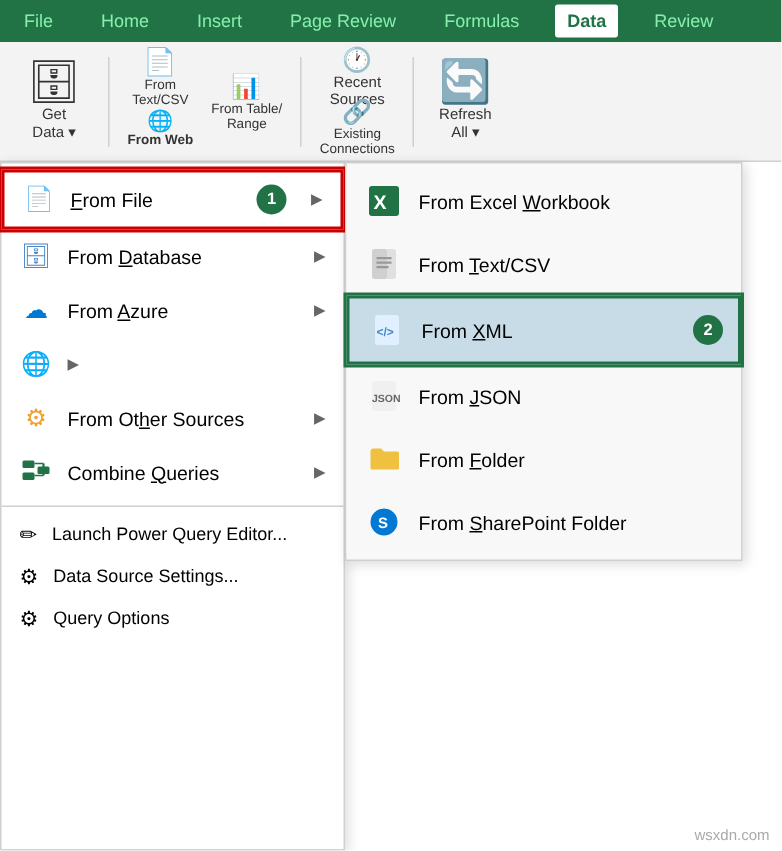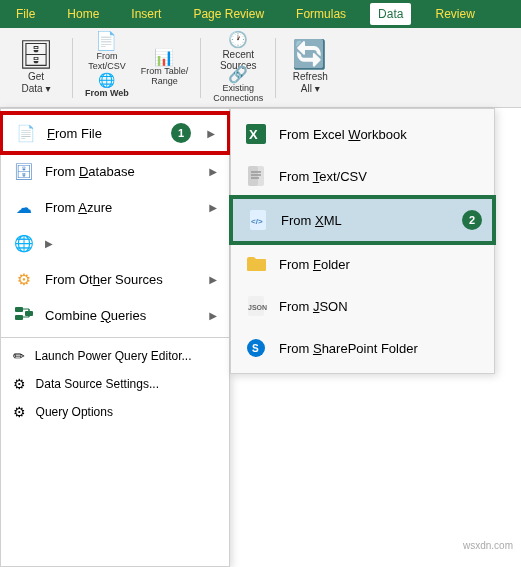--- a/index.html
+++ b/index.html
@@ -15,30 +15,30 @@
     
     .ribbon {
       background: #217346;
       height: 28px;
       display: flex;
       align-items: center;
       padding: 0 8px;
       gap: 16px;
     }
     .ribbon-tab {
-      color: #fde047;
+      color: #86efac;
       font-size: 12px;
       padding: 4px 8px;
       cursor: pointer;
       border-radius: 2px;
     }
     .ribbon-tab.active {
       background: #fff;
       color: #217346;
-      font-weight: 400;
+      font-weight: 700;
     }
 
     
     .toolbar {
       background: #f3f3f3;
       border-bottom: 1px solid #d0d0d0;
       height: 80px;
       display: flex;
       align-items: center;
       padding: 0 8px;
@@ -198,21 +198,21 @@
 
     
     .icon-file { color: #d0d0d0; }
     .icon-db { color: #4a86c8; }
 
     .underline { text-decoration: underline; }
 
     
     .watermark {
       position: absolute;
-      bottom: 16px;
+      bottom: 4px;
       right: 8px;
       font-size: 10px;
       color: #aaa;
       z-index: 100;
     }
   </style>
 </head>
 <body>
 
 <div class="ribbon">
@@ -362,39 +362,39 @@
         <svg width="22" height="22" viewBox="0 0 22 22">
             <rect x="3" y="1" width="16" height="20" fill="#e0f0ff" rx="2"></rect>
             <text x="4" y="15" font-size="8" fill="#4a86c8" font-weight="bold">&lt;/&gt;</text>
           </svg>
       </span>
       <span class="sub-label">From <span class="underline">X</span>ML</span>
       <span style="position:absolute;right:10px;top:50%;transform:translateY(-50%);width:20px;height:20px;border-radius:50%;background:#217346;color:#fff;font-size:11px;font-weight:bold;display:flex;align-items:center;justify-content:center;">2</span>
     </div>
 
     <div class="submenu-item">
-      <span class="sub-icon" style="color:#f0c040;">
-        <svg width="22" height="22" viewBox="0 0 22 22">
-            <path d="M2 6 Q2 4 4 4 L9 4 L11 6 L20 6 Q21 6 21 7 L21 17 Q21 18 20 18 L3 18 Q2 18 2 17 Z" fill="#f0c040"></path>
-          </svg>
-      </span>
-      <span class="sub-label">From <span class="underline">F</span>older</span>
-    </div>
-
-    <div class="submenu-item">
       <span class="sub-icon" style="color:#666;">
         <svg width="22" height="22" viewBox="0 0 22 22">
             <rect x="3" y="1" width="16" height="20" fill="#f0f0f0" rx="2"></rect>
             <text x="3" y="15" font-size="7" fill="#666" font-weight="bold">JSON</text>
           </svg>
       </span>
       <span class="sub-label">From <span class="underline">J</span>SON</span>
     </div>
 
     <div class="submenu-item">
+      <span class="sub-icon" style="color:#f0c040;">
+        <svg width="22" height="22" viewBox="0 0 22 22">
+            <path d="M2 6 Q2 4 4 4 L9 4 L11 6 L20 6 Q21 6 21 7 L21 17 Q21 18 20 18 L3 18 Q2 18 2 17 Z" fill="#f0c040"></path>
+          </svg>
+      </span>
+      <span class="sub-label">From <span class="underline">F</span>older</span>
+    </div>
+
+    <div class="submenu-item">
       <span class="sub-icon" style="color:#0078d4;">
         <svg width="22" height="22" viewBox="0 0 22 22">
             <circle cx="11" cy="11" r="9" fill="#0078d4"></circle>
             <text x="7" y="15" font-size="10" fill="#fff" font-weight="bold">S</text>
           </svg>
       </span>
       <span class="sub-label">From <span class="underline">S</span>harePoint Folder</span>
     </div>
   </div>
 

